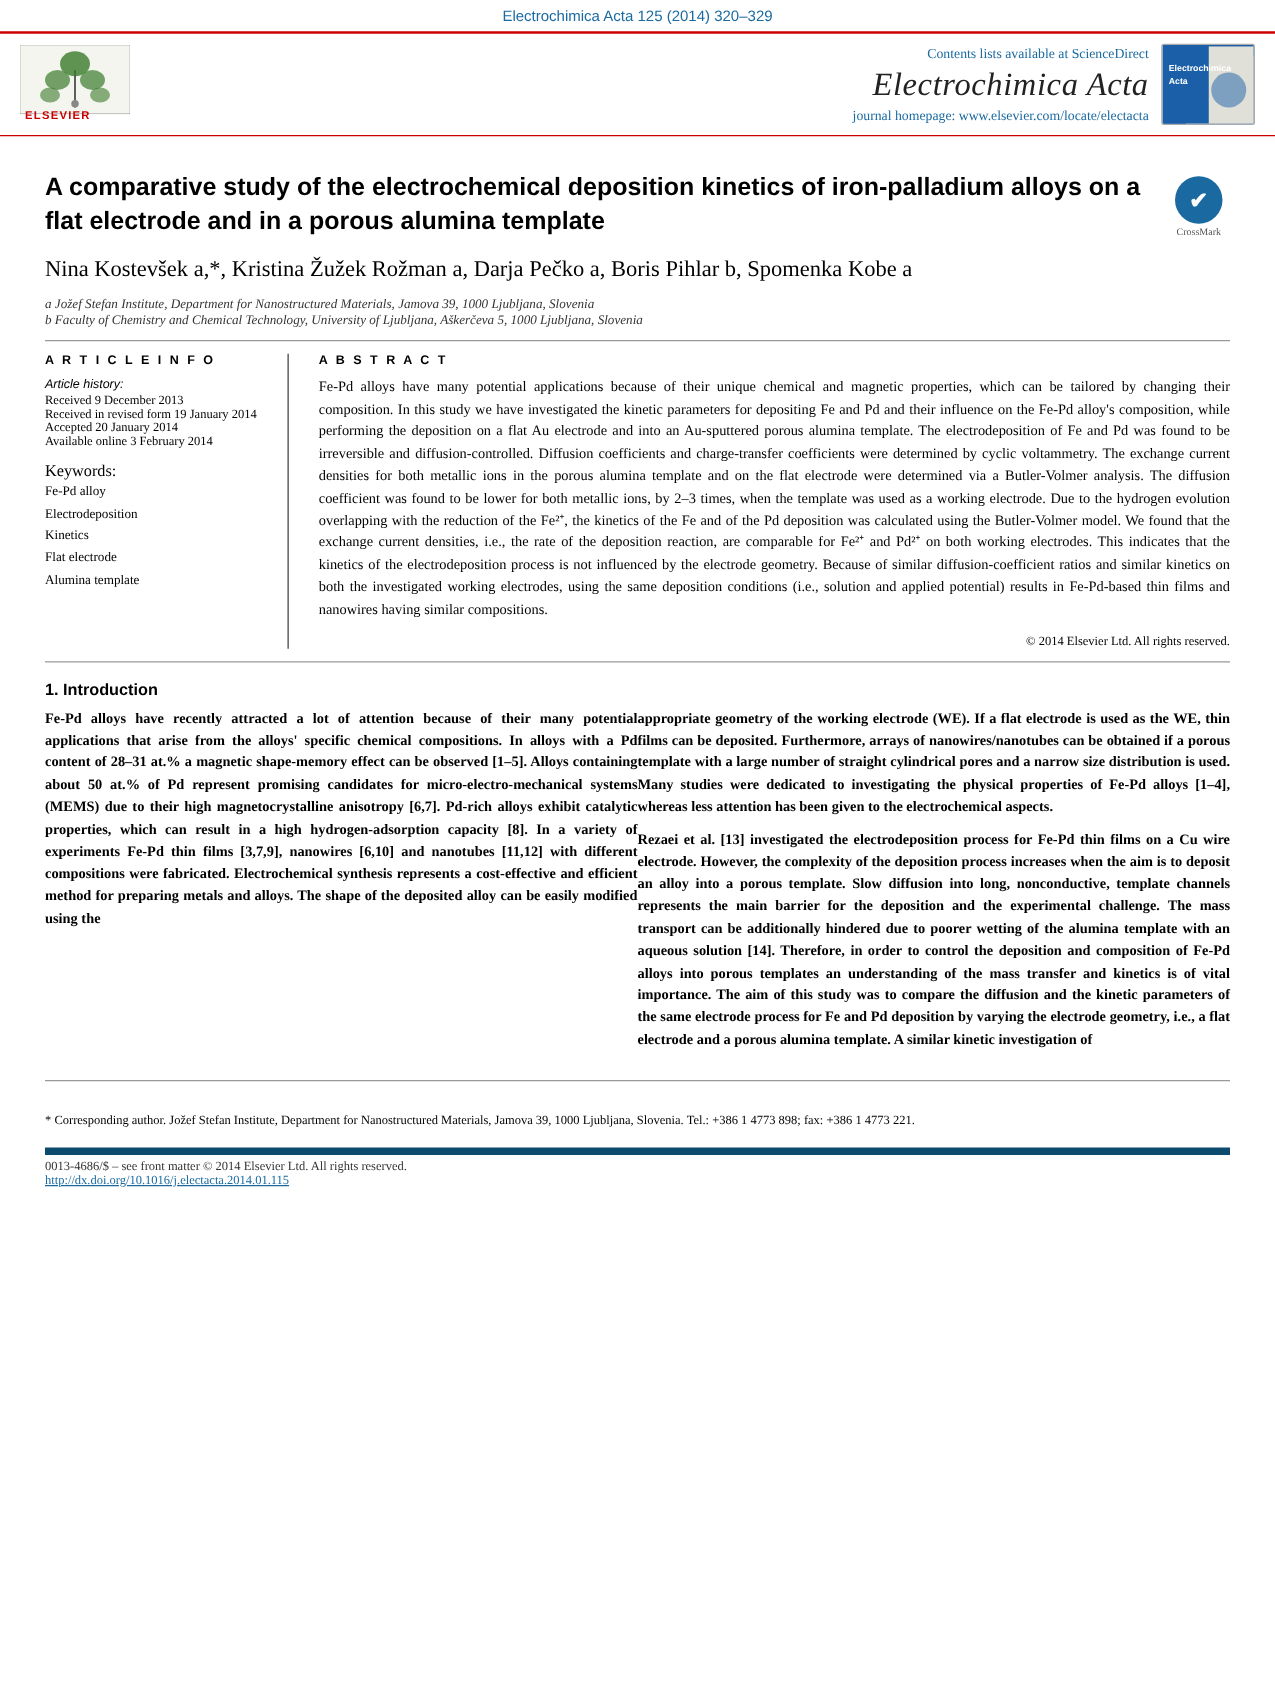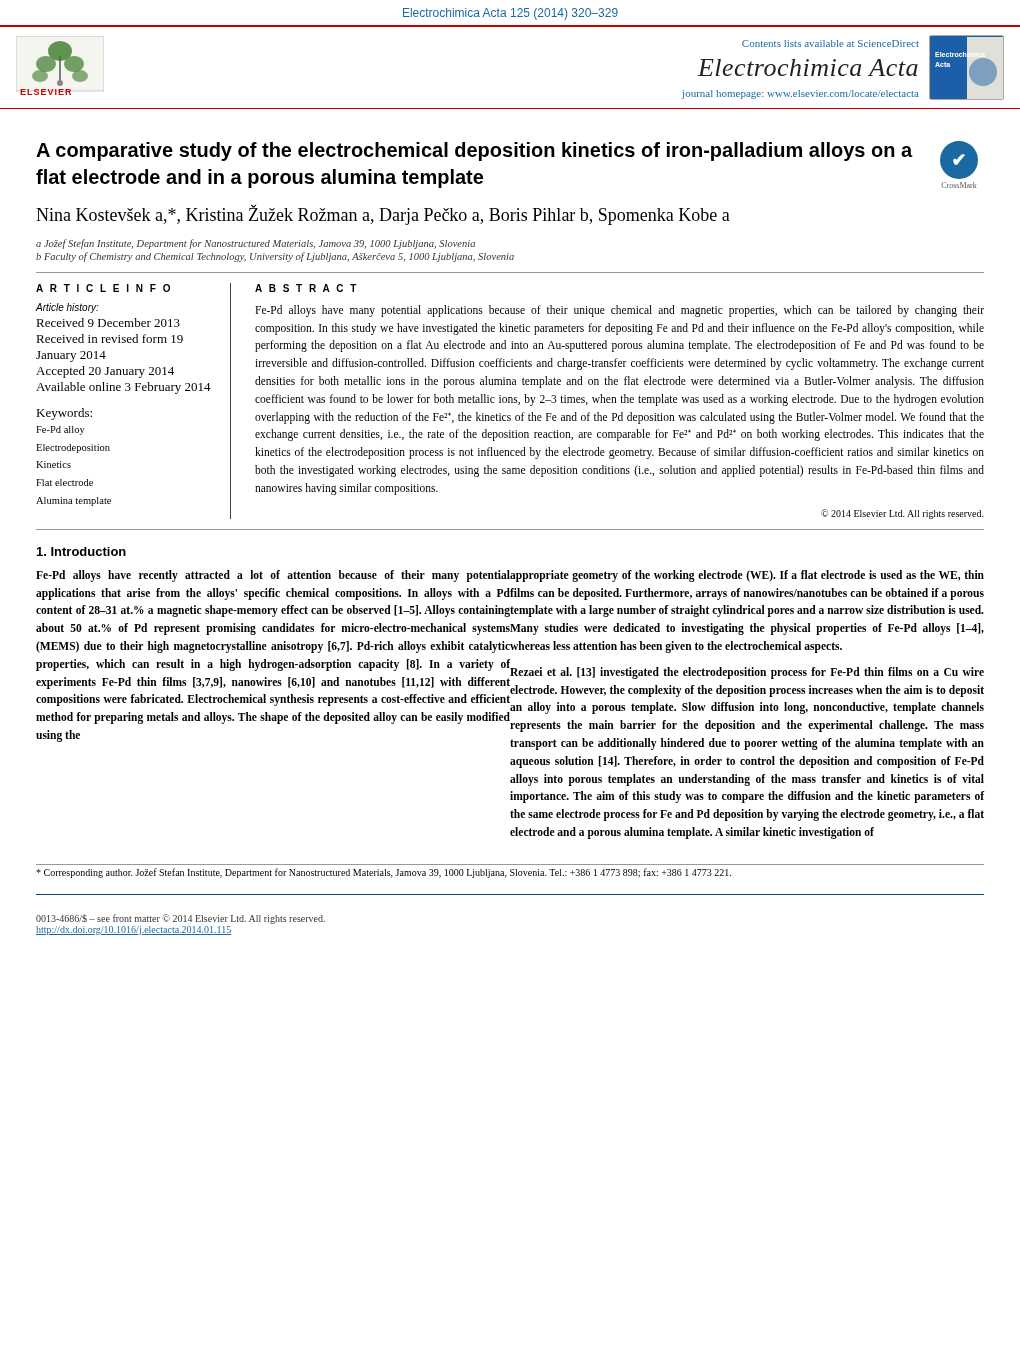--- a/index.html
+++ b/index.html
@@ -162,21 +162,21 @@
     .info-group {
       margin-bottom: 8px;
     }
     .info-group .label {
       font-size: 10px;
       font-style: italic;
       font-family: Arial, sans-serif;
       margin-bottom: 2px;
     }
     .info-group .value {
-      font-size: 13px;
+      font-size: 10px;
       color: #000;
     }
     .keywords-section {
       margin-top: 10px;
     }
     .keyword-item {
       font-size: 10.5px;
       color: #000;
       line-height: 1.7;
     }
@@ -212,32 +212,32 @@
       line-height: 1.55;
       text-align: justify;
       color: #000;
     }
     .main-col p {
       margin-bottom: 8px;
     }
     .footnote-section {
       border-top: 1px solid #999;
       margin-top: 14px;
-      padding-top: 0;
+      padding-top: 24px;
       font-size: 10px;
       color: #000;
       line-height: 1.5;
     }
     .footnote-section a, .blue-link {
       color: #1a6aa1;
       text-decoration: underline;
     }
     .bottom-bar {
-      border-top: 1px solid #0c4a6e;
-      padding-top: 18px;
+      border-top: 6px solid #0c4a6e;
+      padding-top: 4px;
       margin-top: 14px;
       font-size: 10px;
       color: #333;
     }
   </style>
 </head>
 <body>
 
 <div class="top-bar">
   <span style="color:#1a6aa1; font-family: Arial, sans-serif; font-size:12px;">Electrochimica Acta 125 (2014) 320–329</span>

